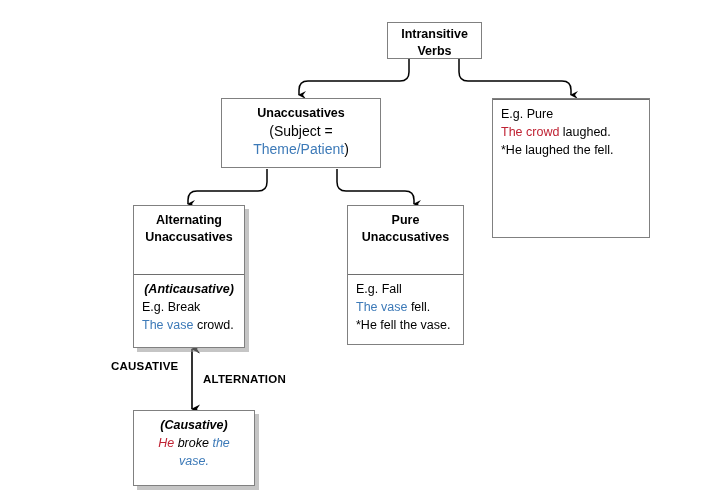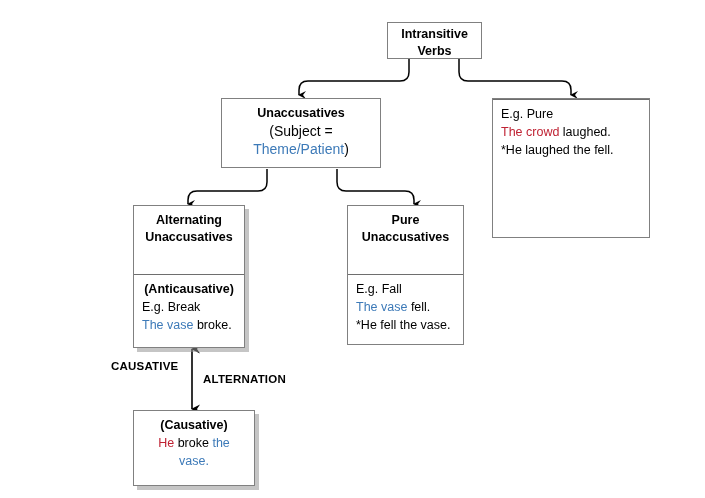--- a/index.html
+++ b/index.html
@@ -53,21 +53,21 @@
     text-align: center;
     line-height: 1.32;
     font-weight: normal;
   }
   .body-txt {
     font-size: 12.5px;
     color: #000000;
     text-align: left;
     line-height: 1.42;
   }
-  .body-txt.centered { text-align: center; }
+  .body-txt.centered { text-align: center; font-style: italic; }
   .blue { color: #3d7ab8; }
   .red  { color: #bf2233; }
   .bold { font-weight: bold; }
 
   .center-v {
     display: flex;
     flex-direction: column;
     justify-content: flex-start;
   }
 
@@ -140,21 +140,21 @@
     <div class="cell center-v" style="height:68px;">
       <div class="hdr">
         <div>Alternating</div>
         <div>Unaccusatives</div>
       </div>
     </div>
     <div class="cell cell-divider center-v" style="height:73px;">
       <div class="body-txt centered bold">(Anticausative)</div>
       <div class="body-txt">E.g. Break</div>
       <div class="body-txt">
-        <span class="blue">The vase</span><span> broke.</span>
+        <span class="blue">The vase</span><span> crowd.</span>
       </div>
     </div>
   </div>
 
   <div class="box" style="left:347px; top:205px; width:117px; height:140px;">
     <div class="cell center-v" style="height:68px;">
       <div class="hdr">
         <div>Pure</div>
         <div>Unaccusatives</div>
       </div>

